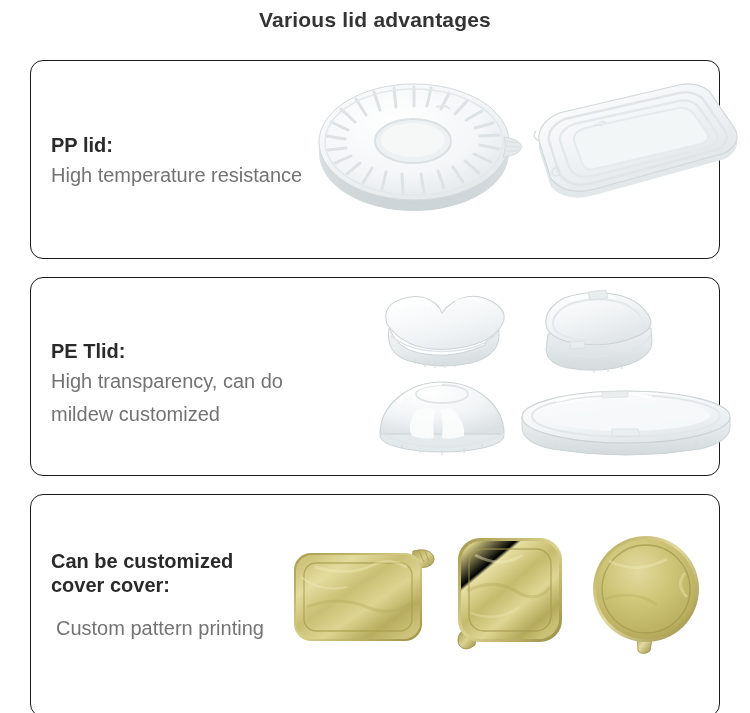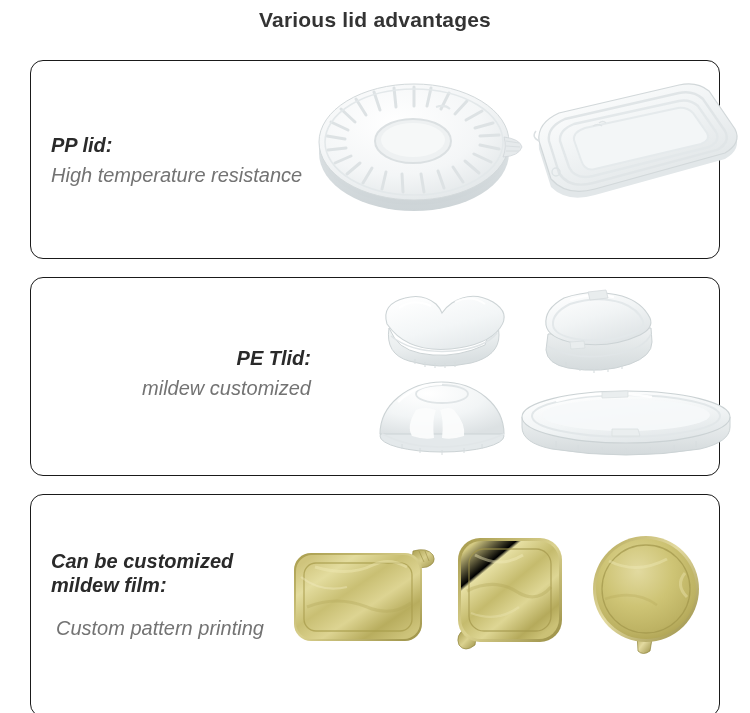--- a/index.html
+++ b/index.html
@@ -27,21 +27,20 @@
     letter-spacing: 0.2px;
   }
   .card {
     position: absolute;
     left: 30px;
     width: 690px;
     border: 1px solid #1a1a1a;
     border-radius: 13px;
     background: #ffffff;
     box-sizing: border-box;
-    font-style: italic;
   }
   #card-pp  { top: 60px;  height: 199px; }
   #card-pe  { top: 277px; height: 199px; }
   #card-foil{ top: 494px; height: 223px; }
 
   .card-text {
     position: absolute;
     left: 20px;
     width: 260px;
   }
@@ -55,21 +54,21 @@
   .card-sub {
     font-size: 20px;
     font-weight: normal;
     color: #737373;
     line-height: 1.55;
     margin: 2px 0 0 0;
   }
   .card-sub.indent { text-indent: 5px; margin-top: 16px; }
 
   #pp-text   { top: 73px; }
-  #pe-text   { top: 69px; text-align: right; }
+  #pe-text   { top: 62px; }
   #foil-text { top: 55px; }
 
   .media {
     position: absolute;
     top: 0;
     left: 230px;
     right: 0;
     bottom: 0;
   }
   .obj { position: absolute; }
@@ -170,20 +169,21 @@
       </svg>
     </div>
 
   </div>
 </div>
 
 <div class="card" id="card-pe">
 
   <div class="card-text" id="pe-text">
     <p class="card-heading">PE Tlid:</p>
+    <p class="card-sub">High transparency, can do</p>
     <p class="card-sub">mildew customized</p>
   </div>
 
   <div class="media">
 
     <div class="obj" style="left:118px; top:10px;">
       <svg width="130" height="90" viewBox="0 0 130 90">
         <defs>
           <linearGradient id="peHeartBody" x1="0" y1="0" x2="0.3" y2="1">
             <stop offset="0%" stop-color="#f6f8f8"></stop>
@@ -301,21 +301,21 @@
       </svg>
     </div>
 
   </div>
 </div>
 
 <div class="card" id="card-foil">
 
   <div class="card-text" id="foil-text">
     <p class="card-heading">Can be customized</p>
-    <p class="card-heading">mildew film:</p>
+    <p class="card-heading">cover cover:</p>
     <p class="card-sub indent">Custom pattern printing</p>
   </div>
 
   <div class="media">
 
     <div class="obj" style="left:30px; top:48px;">
       <svg width="165" height="105" viewBox="0 0 165 105">
         <defs>
           <linearGradient id="goldRect" x1="0.05" y1="0.1" x2="0.9" y2="0.95">
             <stop offset="0%" stop-color="#cfc47c"></stop>

